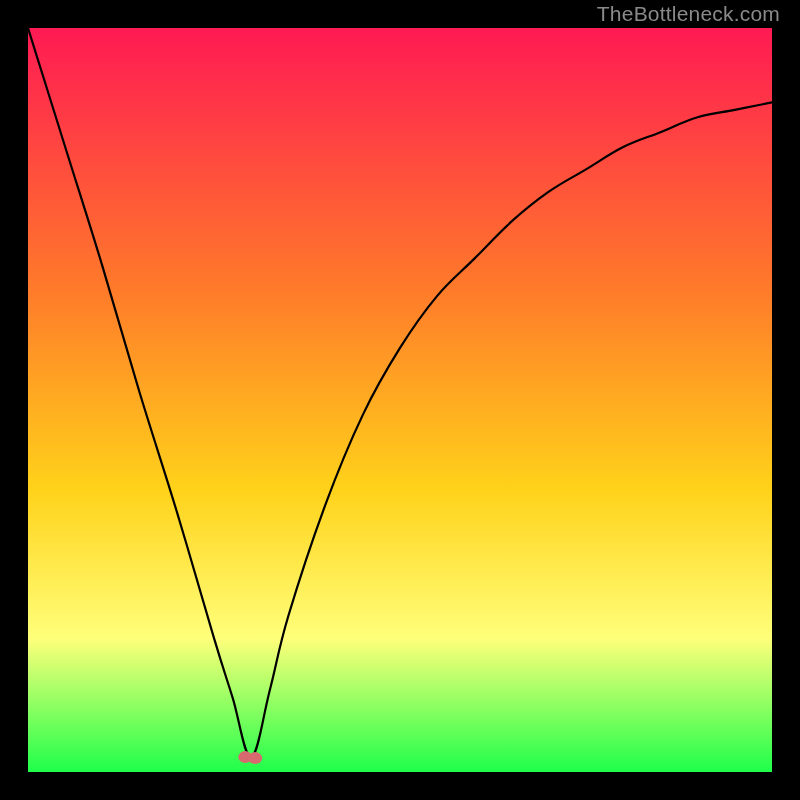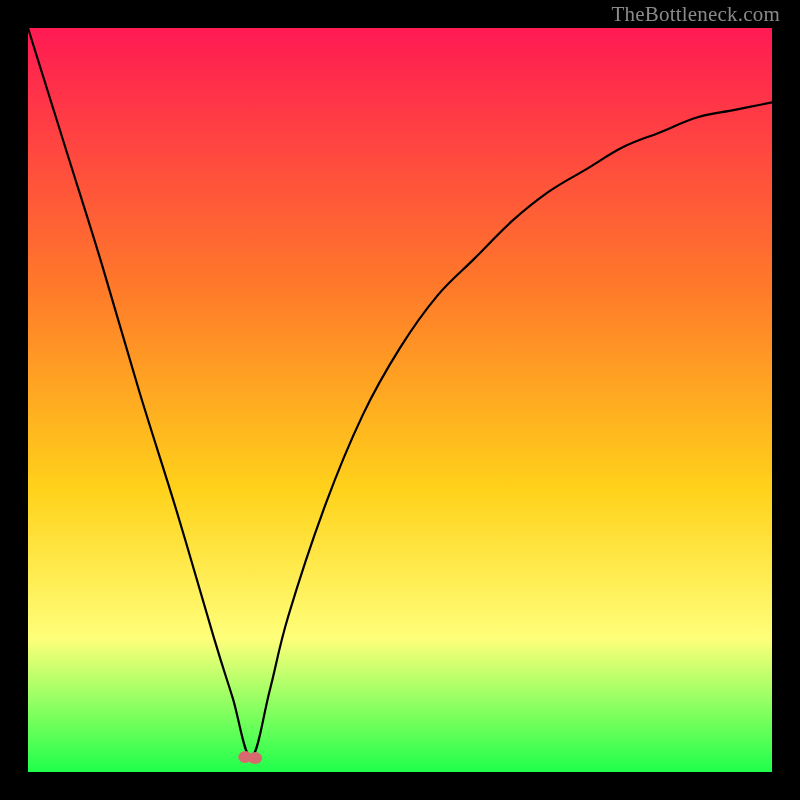--- a/index.html
+++ b/index.html
@@ -13,21 +13,21 @@
   .frame {
     position: relative;
     width: 800px;
     height: 800px;
     background: #000;
   }
   .attribution {
     position: absolute;
     top: 2px;
     right: 20px;
-    font-family: Liberation Serif, serif;
+    font-family: Liberation Sans, sans-serif;
     font-size: 21px;
     color: #8a8a8a;
     font-weight: 500;
     letter-spacing: 0.2px;
   }
   .plot-wrap {
     position: absolute;
     left: 28px;
     top: 28px;
     width: 744px;

